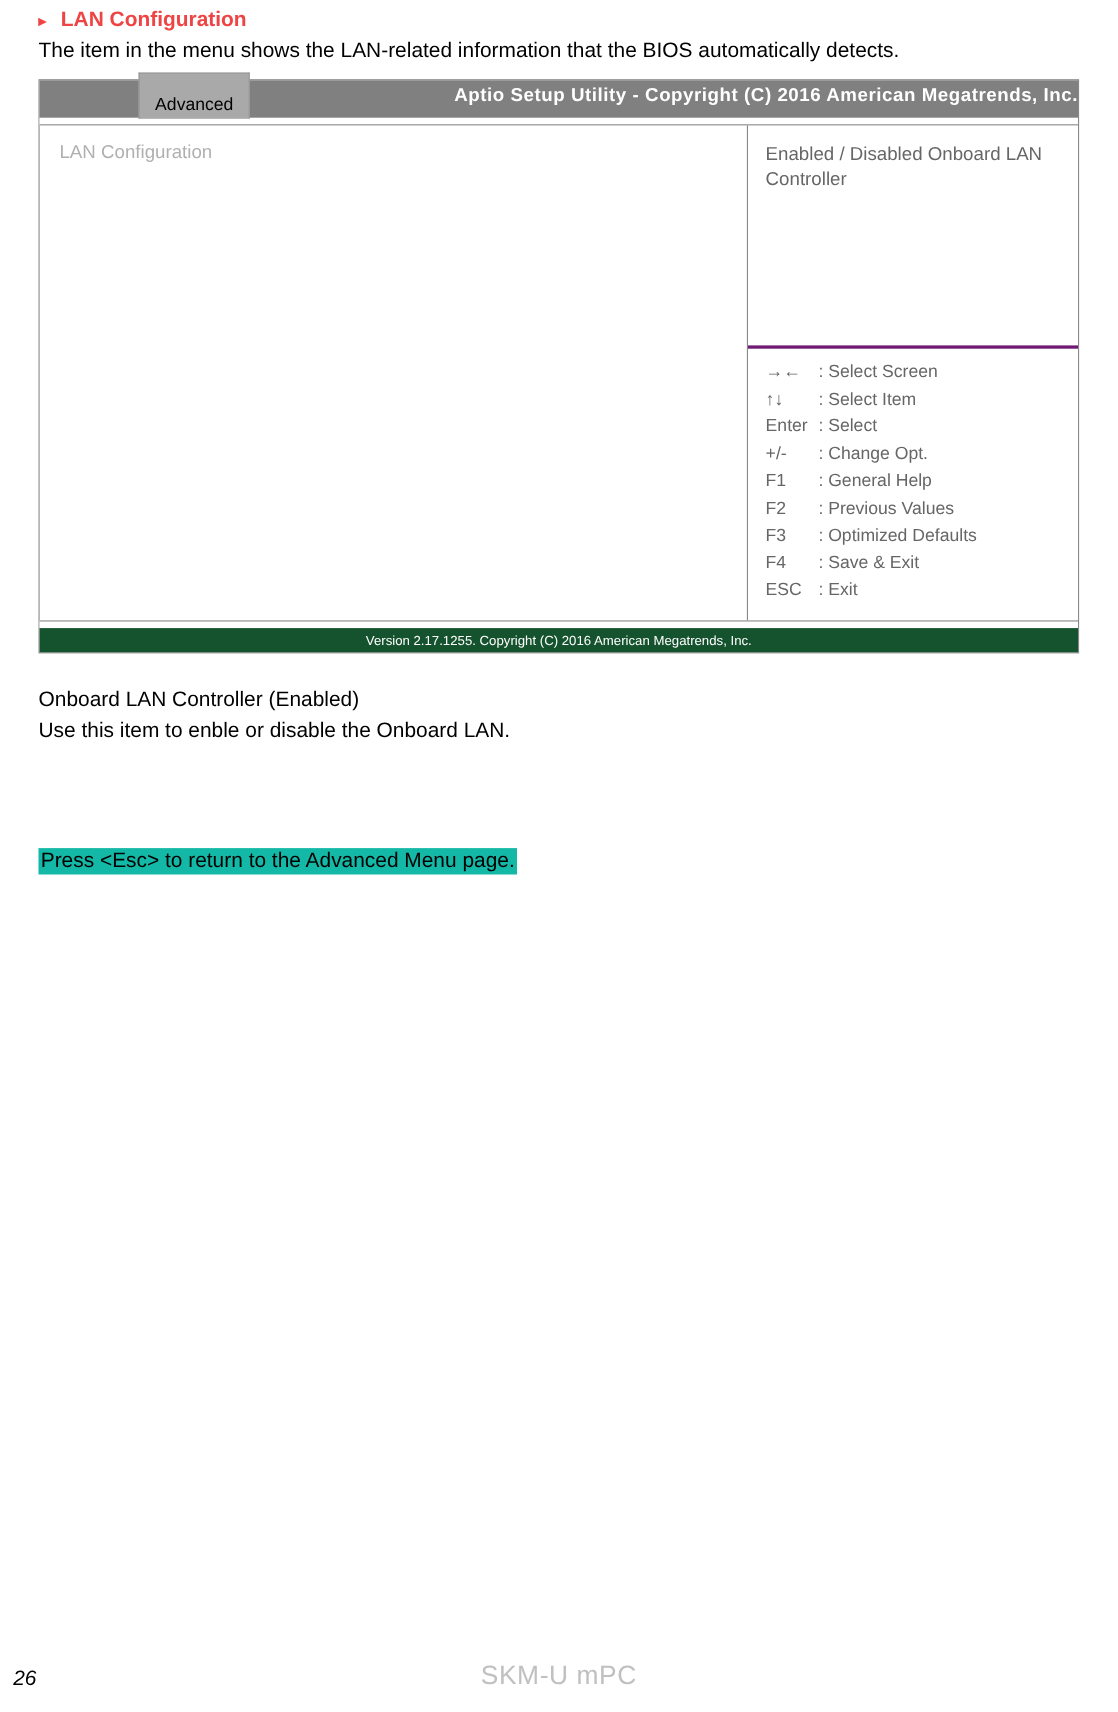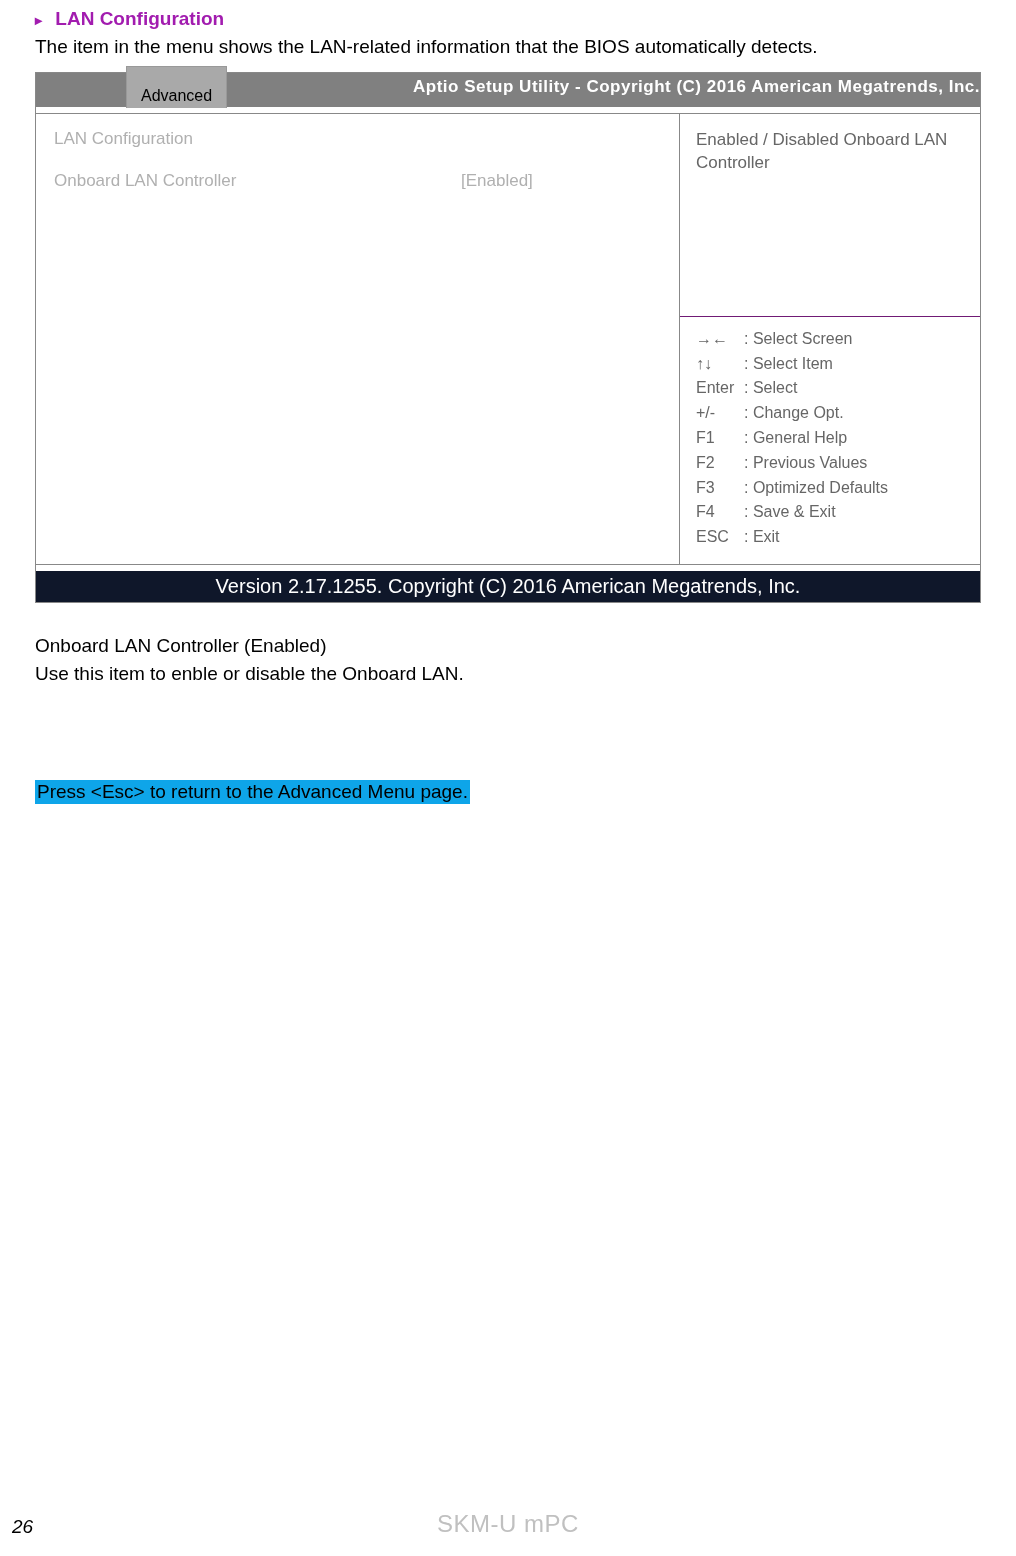--- a/index.html
+++ b/index.html
@@ -11,21 +11,21 @@
       font-family: Arial, Helvetica, sans-serif;
       background: #fff;
       width: 1016px;
       height: 1556px;
       position: relative;
       padding: 0 35px;
     }
     .section-header {
       font-size: 19px;
       font-weight: bold;
-      color: #a21caf;
+      color: #ef4444;
       margin-top: 8px;
       margin-bottom: 6px;
     }
     .section-header .arrow {
       font-size: 14px;
       margin-right: 8px;
     }
     .intro-text {
       font-size: 19px;
       color: #000;
@@ -92,21 +92,21 @@
       width: 300px;
       display: flex;
       flex-direction: column;
     }
     .bios-right-top {
       flex: 1;
       padding: 15px 16px;
       color: #666;
       font-size: 17px;
       line-height: 1.35;
-      border-bottom: 1px solid #701a75;
+      border-bottom: 3px solid #701a75;
     }
     .bios-right-bottom {
       padding: 10px 16px 14px 16px;
       color: #666;
       font-size: 16px;
       line-height: 1.55;
     }
     .help-row {
       display: flex;
     }
@@ -115,41 +115,41 @@
     }
     .help-desc {
       flex: 1;
     }
     .thin-bar-bottom {
       height: 7px;
       background: #fff;
       border-top: 1px solid #888;
     }
     .bios-footer {
-      background: #0f172a;
+      background: #14532d;
       color: #fff;
       text-align: center;
-      font-size: 20px;
+      font-size: 12px;
       padding: 4px 0;
     }
     .desc-heading {
       font-size: 19px;
       font-weight: normal;
       color: #000;
       margin-top: 32px;
       margin-bottom: 6px;
     }
     .desc-text {
       font-size: 19px;
       color: #000;
     }
     .highlight-note {
       font-size: 19px;
       color: #000;
-      background: #0ea5e9;
+      background: #14b8a6;
       display: inline-block;
       padding: 1px 2px;
       margin-top: 95px;
     }
     .page-number {
       position: absolute;
       bottom: 18px;
       left: 12px;
       font-style: italic;
       font-size: 19px;
@@ -178,24 +178,20 @@
 
 <div class="bios-container">
   <div class="bios-header">
     <div class="bios-title">Aptio Setup Utility - Copyright (C) 2016 American Megatrends, Inc.</div>
     <div class="bios-tab">Advanced</div>
   </div>
   <div class="thin-bar-top"></div>
   <div class="bios-body">
     <div class="bios-left">
       <div class="section-title">LAN Configuration</div>
-      <div class="setting-row">
-        <div class="setting-label">Onboard LAN Controller</div>
-        <div class="setting-value">[Enabled]</div>
-      </div>
     </div>
     <div class="bios-right">
       <div class="bios-right-top">Enabled / Disabled Onboard LAN Controller</div>
       <div class="bios-right-bottom">
         <div class="help-row">
           <div class="help-key">→←</div>
           <div class="help-desc">: Select Screen</div>
         </div>
         <div class="help-row">
           <div class="help-key">↑↓</div>

